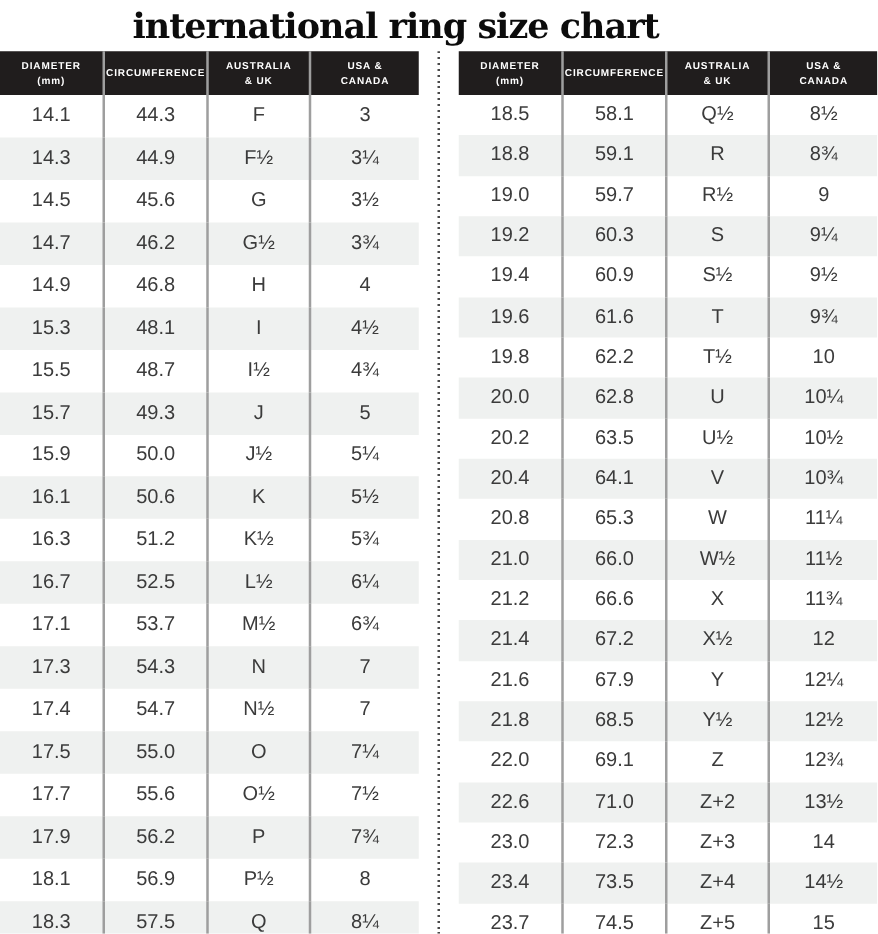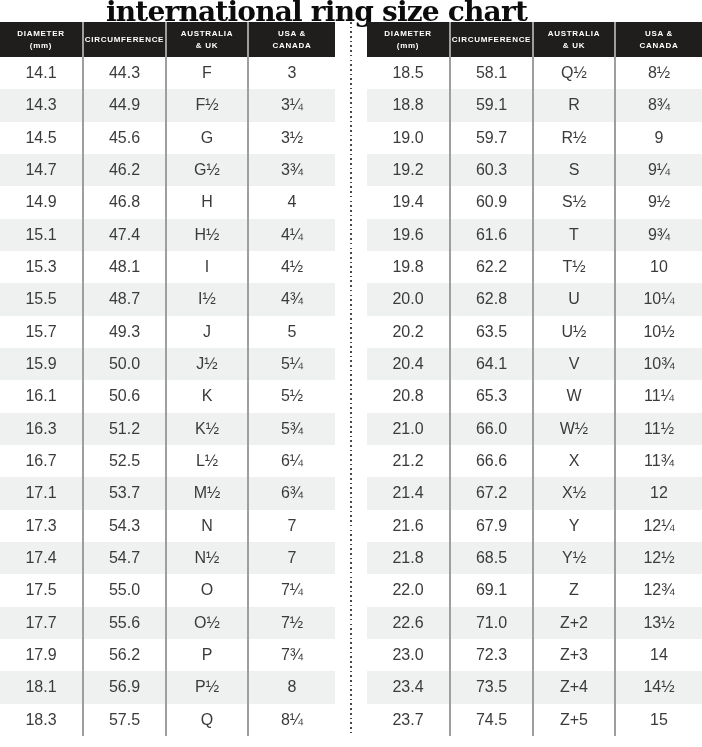--- a/index.html
+++ b/index.html
@@ -5,21 +5,21 @@
   html, body { margin: 0; padding: 0; background: #ffffff; }
   .page {
     width: 702px;
     height: 747px;
     position: relative;
     background: #ffffff;
     overflow: hidden;
     font-family: "Liberation Sans", sans-serif;
   }
   .title {
-    height: 22px;
+    height: 41px;
     display: flex;
     align-items: center;
     justify-content: center;
     padding-right: 69px;
     font-family: "DejaVu Serif", serif;
     font-weight: 900;
     font-size: 28px;
     letter-spacing: -0.8px;
     color: #0c0c0c;
     white-space: nowrap;
@@ -124,26 +124,20 @@
             <td>G½</td>
             <td>3¾</td>
           </tr>
           <tr>
             <td>14.9</td>
             <td>46.8</td>
             <td>H</td>
             <td>4</td>
           </tr>
           <tr>
-            <td>15.1</td>
-            <td>47.4</td>
-            <td>H½</td>
-            <td>4¼</td>
-          </tr>
-          <tr>
             <td>15.3</td>
             <td>48.1</td>
             <td>I</td>
             <td>4½</td>
           </tr>
           <tr>
             <td>15.5</td>
             <td>48.7</td>
             <td>I½</td>
             <td>4¾</td>

